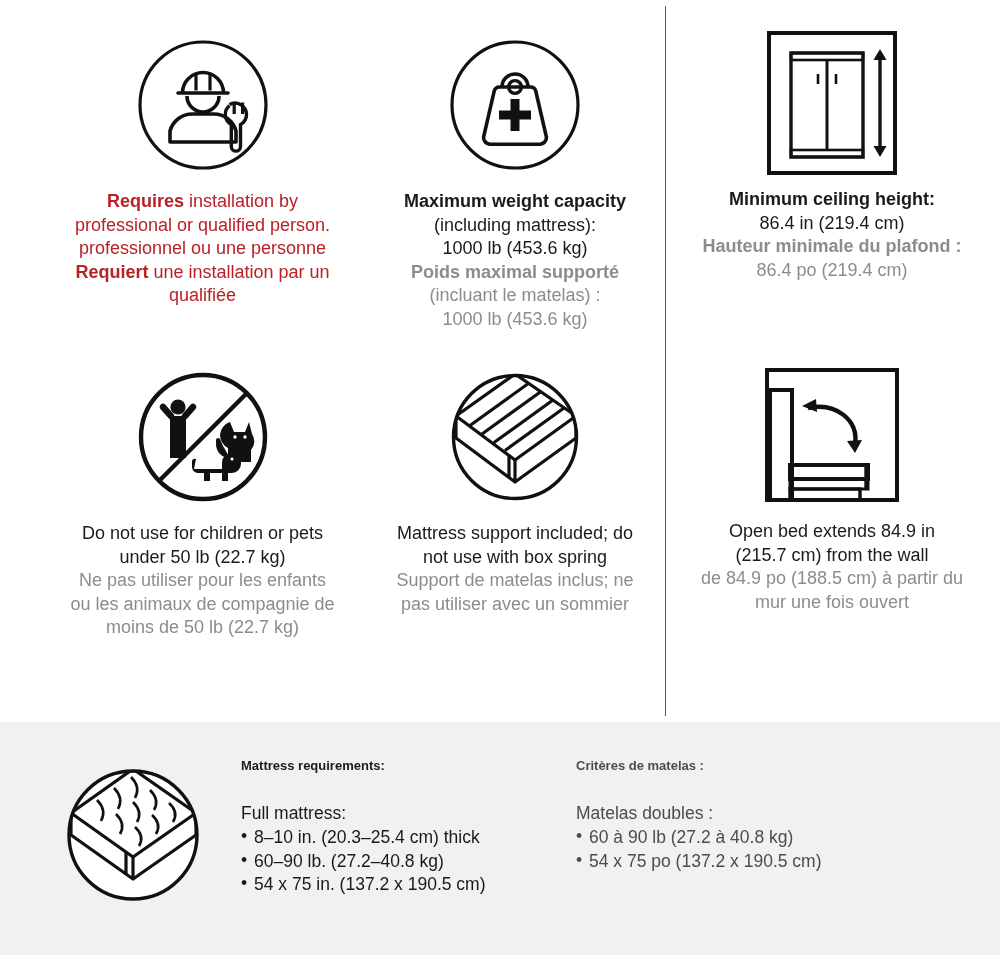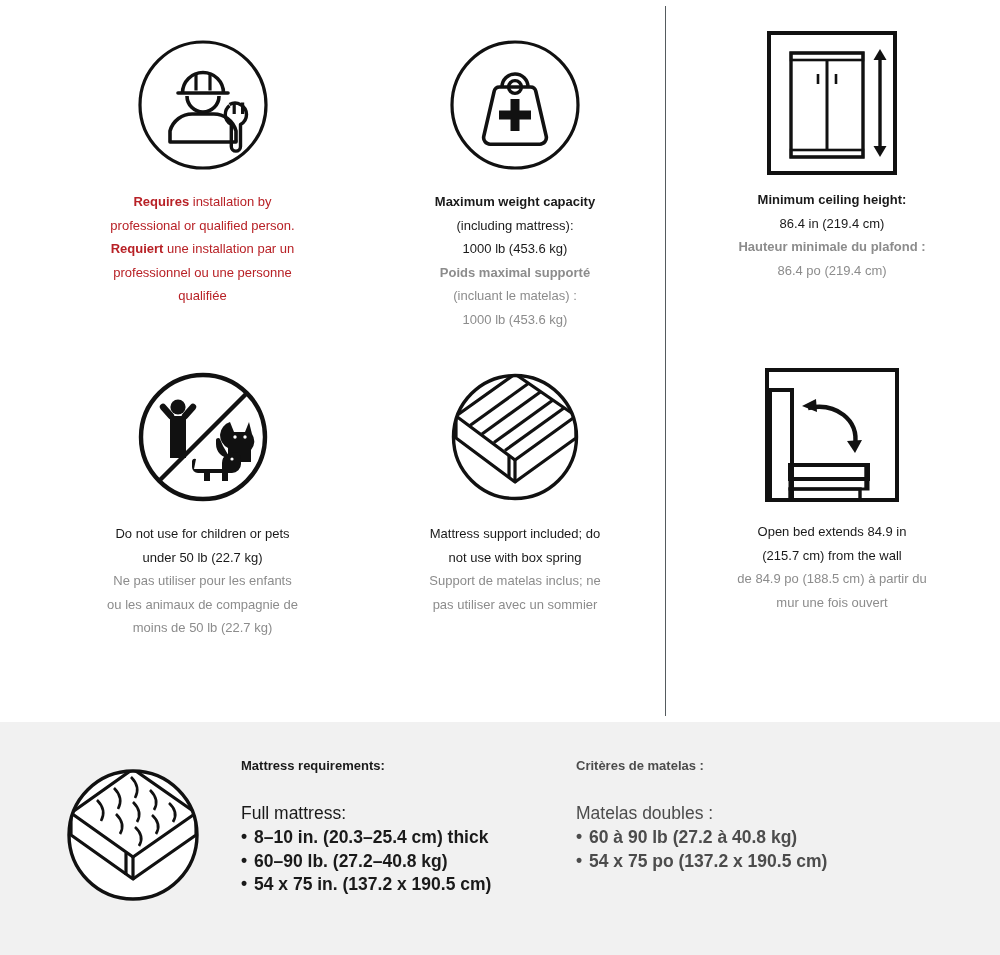--- a/index.html
+++ b/index.html
@@ -50,21 +50,21 @@
 
   .cell-icon {
     height: 150px;
     display: flex;
     align-items: center;
     justify-content: center;
   }
 
   .cell-text {
     margin-top: 10px;
-    font-size: 13px;
+    font-size: 18px;
     line-height: 23.5px;
   }
 
   .cell-text p { margin: 0; }
 
   .en { color: #1a1a1a; }
   .fr { color: #8c8c8c; }
   .red { color: #b82126; }
   .b { font-weight: bold; }
 
@@ -106,21 +106,21 @@
 
   .req-head {
     font-weight: bold;
     font-size: 13px;
     margin-bottom: 24px;
   }
 
   .req-sub { margin-bottom: 1px; }
 
   .req-list { list-style: none; }
-  .req-list li { position: relative; padding-left: 13px; font-weight: bold; }
+  .req-list li { position: relative; padding-left: 13px; }
   .req-list li::before {
     content: "\2022";
     position: absolute;
     left: 0;
     top: -1px;
   }
 </style>
 </head>
 <body>
 
@@ -145,22 +145,22 @@
           <path d="M36 106 v-11 a23 23 0 0 1 23 -17 h20 a23 23 0 0 1 23 17 v11 z" fill="none" stroke="#111" stroke-width="3.6" stroke-linejoin="round"></path>
 
           <path d="M95.5 68.5 a11.5 11.5 0 0 1 17 10 a11.5 11.5 0 0 1 -6 10 l0 22 a4.6 4.6 0 0 1 -9.2 0 l0 -22 a11.5 11.5 0 0 1 -6 -10 a11.5 11.5 0 0 1 4.2 -8.9" fill="none" stroke="#111" stroke-width="3.4" stroke-linejoin="round"></path>
           <path d="M100.2 66.5 v11.5 M108.6 66.5 v11.5" fill="none" stroke="#111" stroke-width="3.2"></path>
           <circle cx="102" cy="105" r="1.4" fill="#111"></circle>
         </svg>
       </div>
       <div class="cell-text">
         <p class="red"><span class="b">Requires</span><span> installation by</span></p>
         <p class="red">professional or qualified person.</p>
+        <p class="red">professionnel ou une personne</p>
         <p class="red"><span class="b">Requiert</span><span> une installation par un</span></p>
-        <p class="red">professionnel ou une personne</p>
         <p class="red">qualifiée</p>
       </div>
     </div>
 
     <div class="cell c-weight">
       <div class="cell-icon">
         <svg width="138" height="138" viewBox="0 0 138 138">
           <circle cx="69" cy="69" r="63" fill="none" stroke="#111" stroke-width="3.2"></circle>
 
           <path d="M56 51 a13 13 0 0 1 26 0" fill="none" stroke="#111" stroke-width="3.6"></path>

